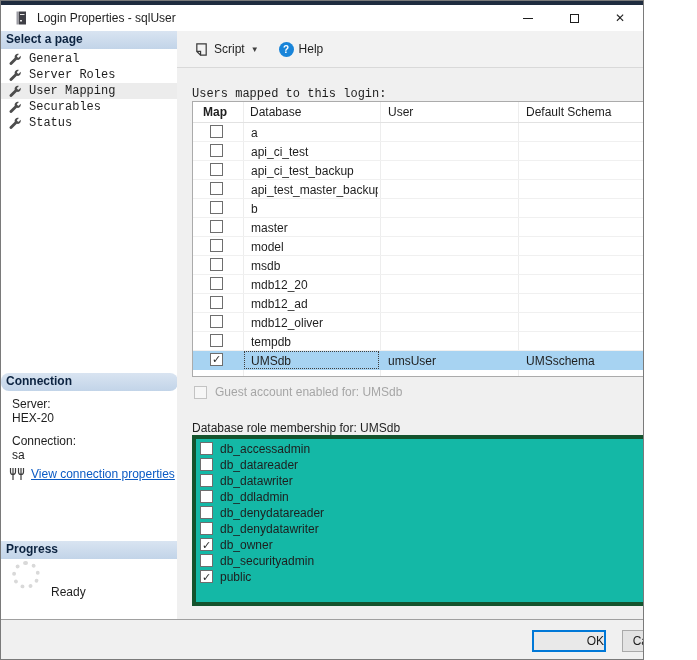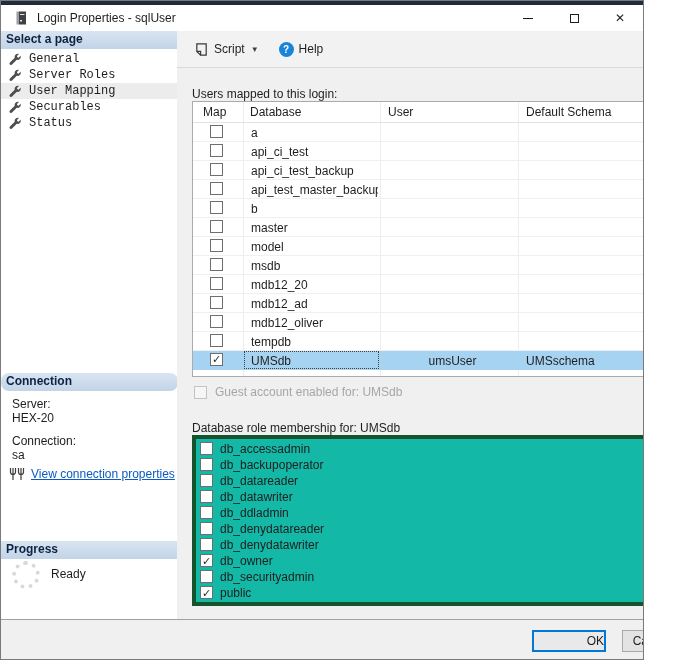--- a/index.html
+++ b/index.html
@@ -32,48 +32,48 @@
   .wrench { width:12px; height:12px; margin-right:8px; flex:0 0 auto; }
   .pi-label { white-space:nowrap;font-family:Liberation Mono, monospace; }
 
   .conn-server { position:absolute; top:366px; left:11px; line-height:14px; }
   .conn-conn { position:absolute; top:403px; left:11px; line-height:14px; }
   .link-row { position:absolute; top:436px; left:8px; display:flex; align-items:center; }
   .link-icon { width:17px; height:14px; margin-right:5px; flex:0 0 auto; }
   .link-text { color:#0b5bc4; text-decoration:underline; cursor:pointer; white-space:nowrap; }
 
   .spinner { position:absolute; top:530px; left:11px; width:28px; height:28px; border:4px dotted #d9d9d9; border-radius:50%; }
-  .progress-status { position:absolute; top:536px; left:50px; }
+  .progress-status { position:absolute; top:554px; left:50px; }
 
   
   .main { position:absolute; left:176px; top:30px; width:518px; height:590px; background:#f0f0f0; }
   .toolbar { position:absolute; top:0; left:0; right:0; height:37px; background:#f2f2f2; border-bottom:1px solid #d9d9d9; display:flex; align-items:center; padding-left:12px; }
   .tb-btn { display:flex; align-items:center; height:24px; padding:0 5px; cursor:default; }
   .script-icon { width:15px; height:15px; margin-right:5px; }
   .caret { font-size:8px; color:#404040; margin-left:6px; }
   .help-btn { margin-left:10px; }
   .help-icon { width:15px; height:15px; border-radius:50%; background:#1884d9; color:#fff; font-size:10px; font-weight:bold; text-align:center; line-height:15px; margin-right:5px; }
 
-  .users-label { position:absolute; top:56px; left:15px; }
+  .users-label { position:absolute; top:56px; left:15px;font-family:Liberation Mono, monospace; }
 
   .grid { position:absolute; top:70px; left:15px; width:489px; height:276px; background:#fff; border:1px solid #ababab; }
   .vline { position:absolute; top:0; bottom:0; width:1px; background:#ededed; }
   .vl-1 { left:50px; } .vl-2 { left:187px; } .vl-3 { left:325px; }
   .grid-header { position:relative; height:21px; border-bottom:1px solid #e2e2e2; }
   .h-cell { position:absolute; top:3px; white-space:nowrap; }
-  .h-map { left:10px; } .h-db { left:57px; } .h-user { left:195px; } .h-schema { left:333px; }
+  .h-map { left:10px;font-weight:bold; } .h-db { left:57px; } .h-user { left:195px; } .h-schema { left:333px; }
   .g-row { position:relative; height:19px; border-bottom:1px solid #f0f0f0; }
   .g-row.selected { background:#a7d3f2; border-bottom-color:#a7d3f2; }
   .cb { position:absolute; width:13px; height:13px; background:#fff; border:1px solid #6e6e6e; }
   .g-row .cb { left:17px; top:2px; }
   .cb.checked:after { content:"\2713"; position:absolute; left:1px; top:-1px; font-size:11px; color:#2b2b2b; }
   .cell { position:absolute; top:0; height:18px; white-space:nowrap; overflow:hidden; }
   .cell-db { left:51px; width:135px; padding:2px 0 0 6px; border:1px dotted transparent; }
   .cell-db.focus-cell { border-color:#3f3f3f; }
-  .cell-user { left:188px; width:136px; padding:3px 0 4px 7px;text-align:center; }
+  .cell-user { left:188px; width:136px; padding:3px 0 4px 7px; }
   .cell-schema { left:326px; width:128px; padding:3px 0 0 7px; }
   .browse-btn { position:absolute; right:3px; top:1px; width:22px; height:16px; background:#e6e6e6; border:1px solid #b0b0b0; color:#555; font-size:10px; line-height:12px; text-align:center; cursor:default; }
 
   .guest-row { position:absolute; top:354px; left:17px; display:flex; align-items:center; color:#a6a6a6; }
   .guest-cb { width:13px; height:13px; border:1px solid #c3c3c3; background:#f6f6f6; margin-right:8px; flex:0 0 auto; }
 
   .role-label { position:absolute; top:390px; left:15px; }
   .rolelist { position:absolute; top:404px; left:15px; width:489px; height:171px; background:#14b8a6; border:4px solid #14532d; padding-top:3px; }
   .role-item { position:relative; height:16px; line-height:15px; padding-left:24px; cursor:default; }
   .role-item .cb { left:4px; top:0; }
@@ -287,21 +287,20 @@
     </div>
 
     <div class="guest-row">
       <span class="guest-cb"></span>
       <span>Guest account enabled for: UMSdb</span>
     </div>
 
     <div class="role-label">Database role membership for: UMSdb</div>
     <div class="rolelist" id="role-list">
         <div class="role-item"><span class="cb"></span><span>db_accessadmin</span></div>
-        <div class="role-item"><span class="cb"></span><span>db_backupoperator</span></div>
         <div class="role-item"><span class="cb"></span><span>db_datareader</span></div>
         <div class="role-item"><span class="cb"></span><span>db_datawriter</span></div>
         <div class="role-item"><span class="cb"></span><span>db_ddladmin</span></div>
         <div class="role-item"><span class="cb"></span><span>db_denydatareader</span></div>
         <div class="role-item"><span class="cb"></span><span>db_denydatawriter</span></div>
         <div class="role-item"><span class="cb checked"></span><span>db_owner</span></div>
         <div class="role-item"><span class="cb"></span><span>db_securityadmin</span></div>
         <div class="role-item"><span class="cb checked"></span><span>public</span></div>
       </div>
   </div>

